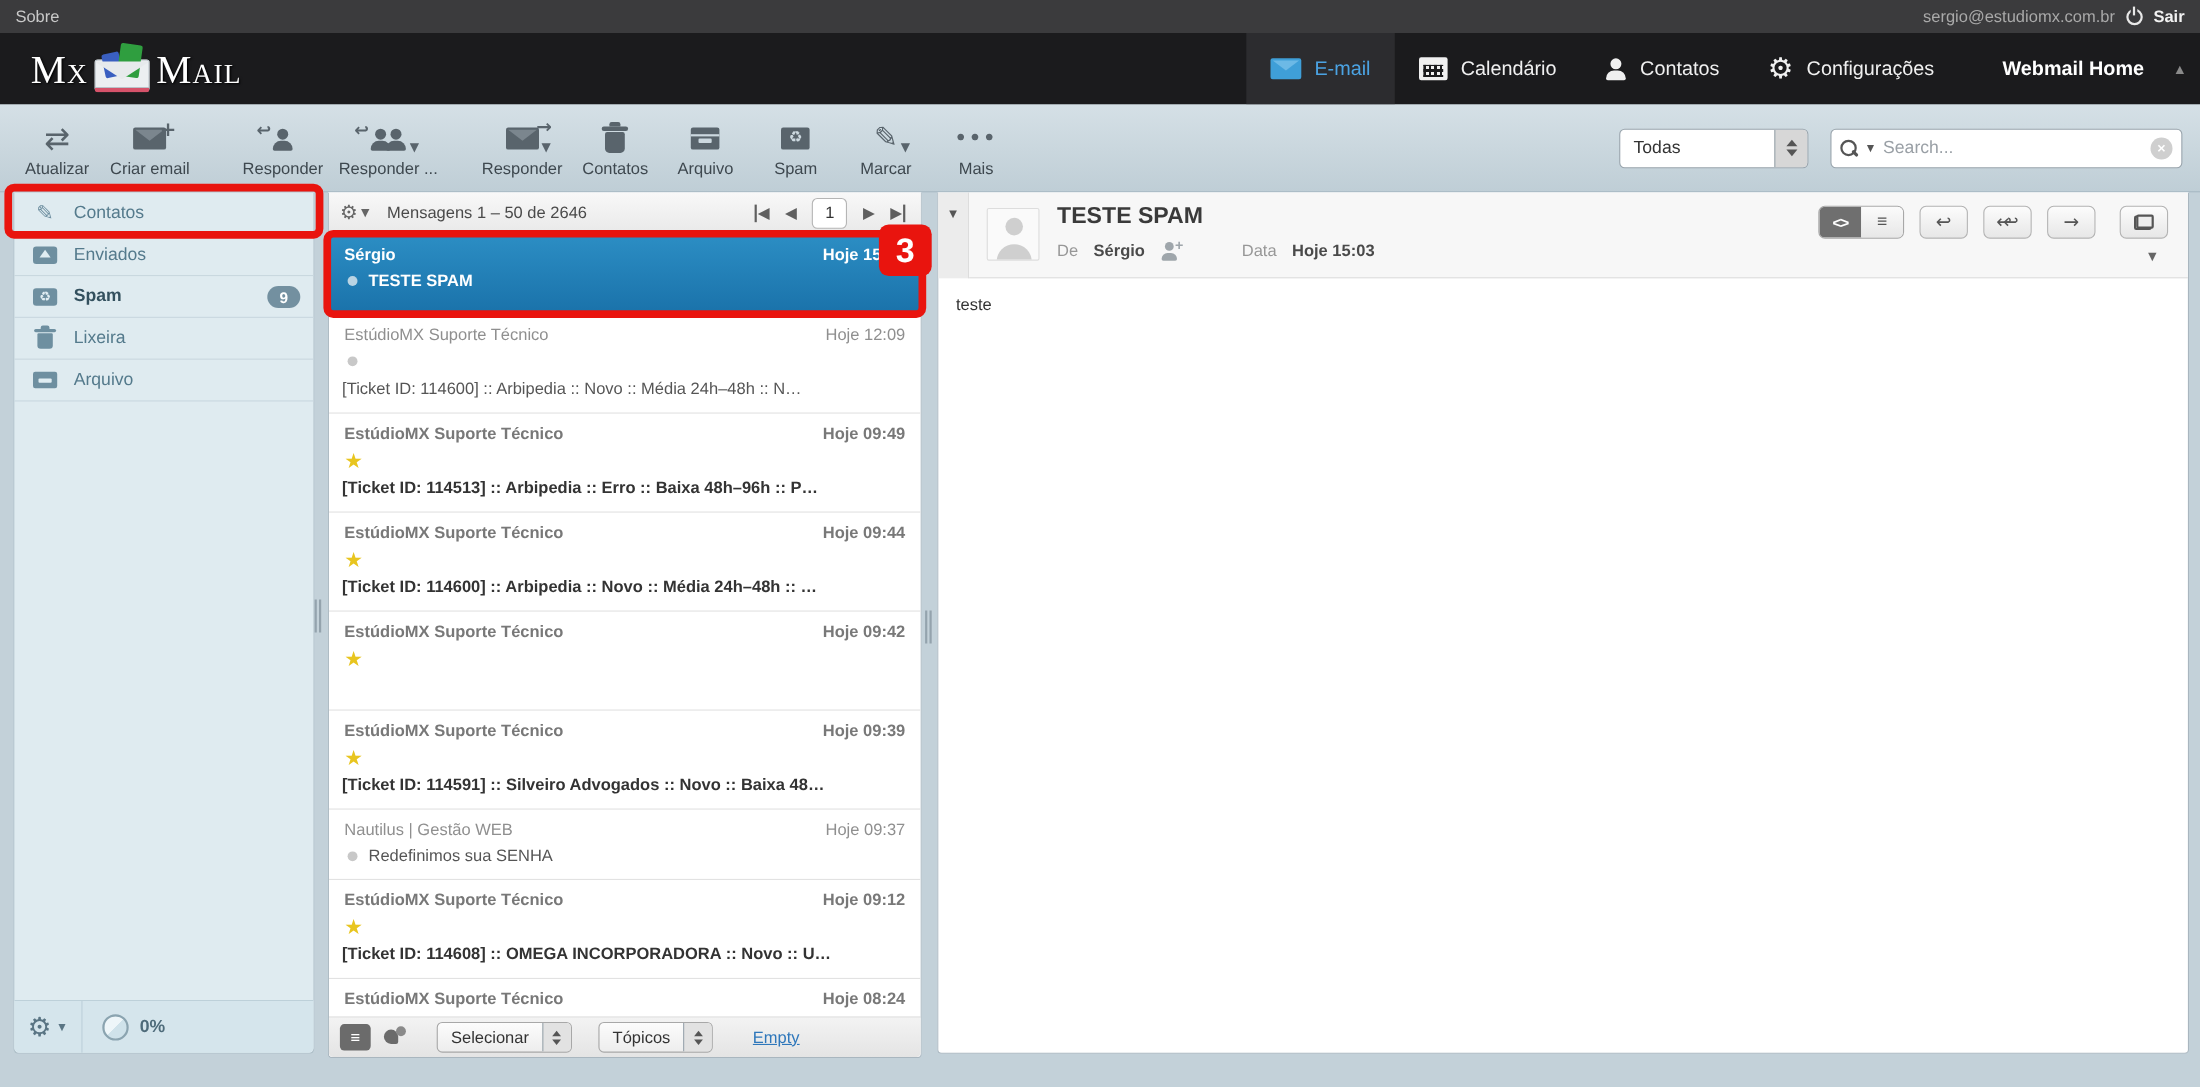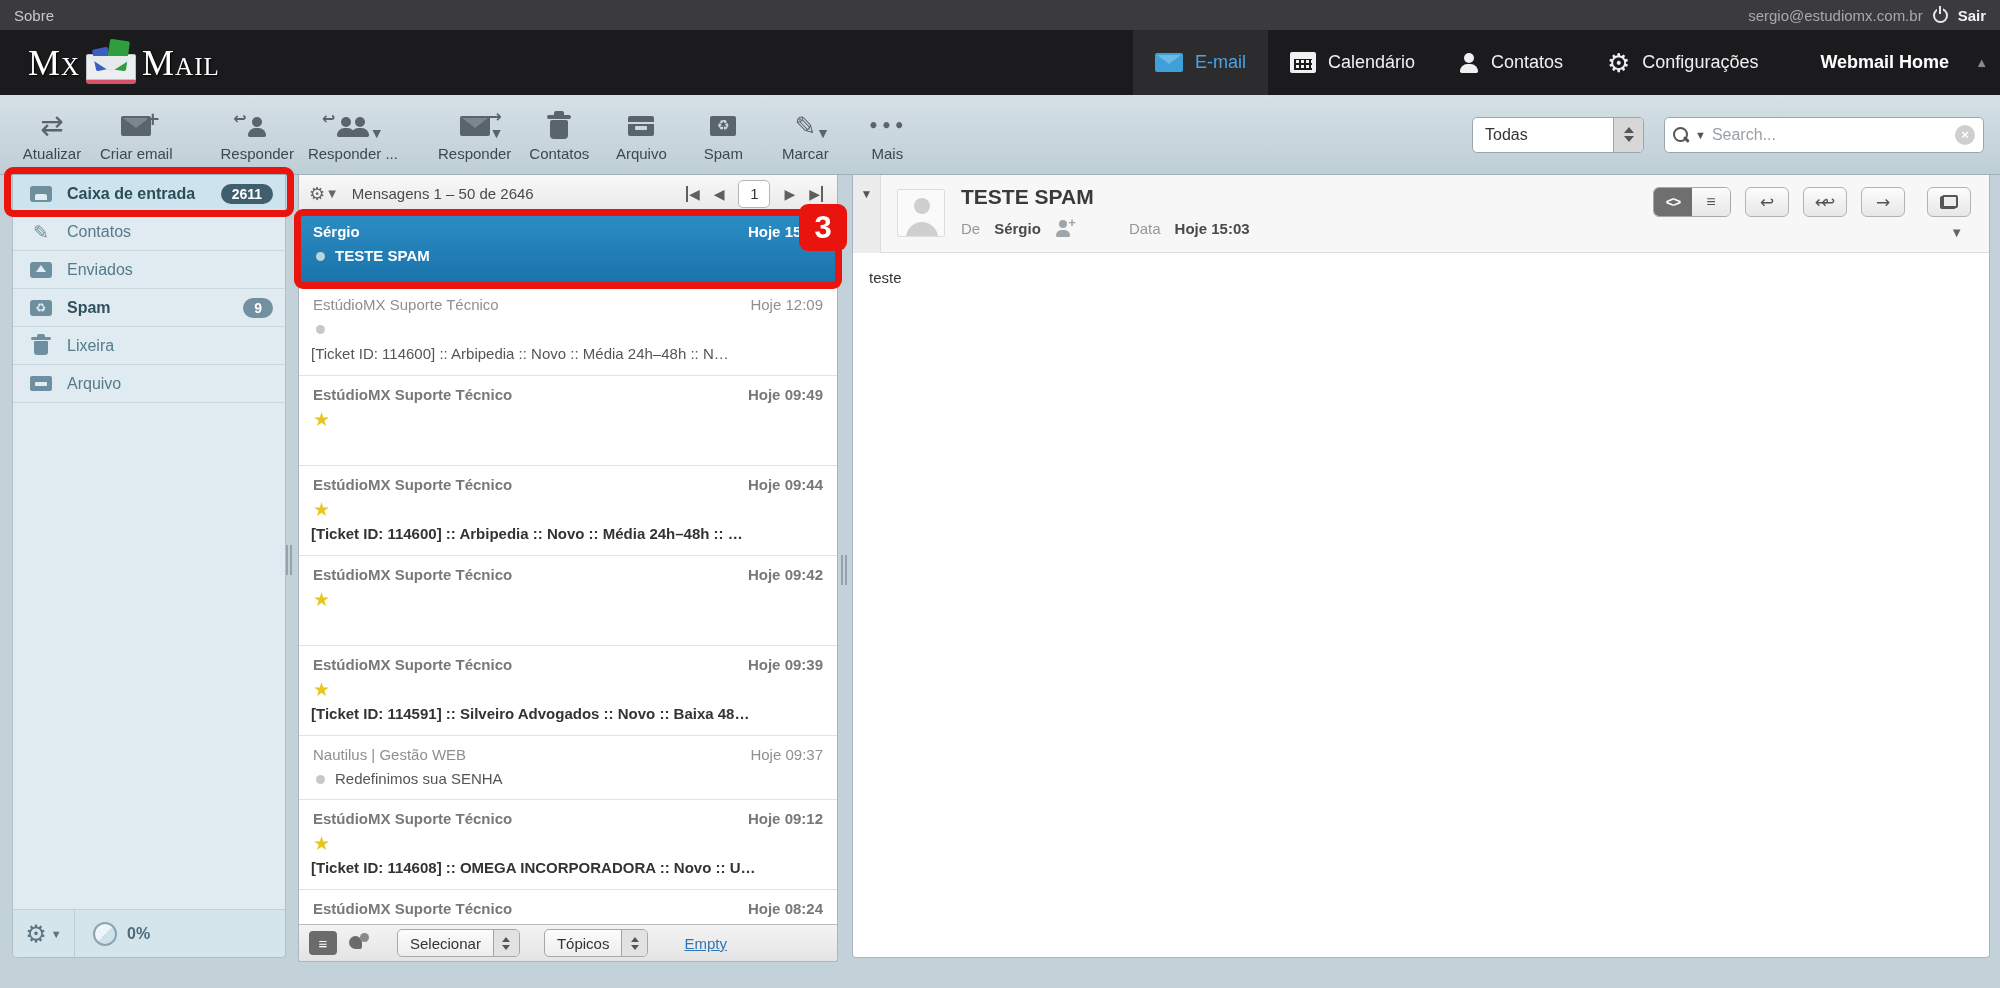--- a/index.html
+++ b/index.html
@@ -387,27 +387,20 @@
       <span class="mag-caret">▼</span>
       <input type="text" placeholder="Search..." style="">
       <span class="clear-ico">×</span>
     </div>
   </div>
 </div>
 
 <div class="main">
 
   <div class="sidebar">
-    <div class="folder selected">
-      <span class="s-ico">
-          <span class="s-inbox"></span>
-        </span>
-      <span class="flabel">Caixa de entrada</span>
-      <span class="badge dark">2611</span>
-    </div>
     <div class="folder">
       <span class="s-ico" style="font-size:19px">✎</span>
       <span class="flabel">Contatos</span>
     </div>
     <div class="folder">
       <span class="s-ico">
           <span class="s-sent"></span>
         </span>
       <span class="flabel">Enviados</span>
     </div>
@@ -481,20 +474,21 @@
             <span class="subj">[Ticket ID: 114600] :: Arbipedia :: Novo :: Média 24h–48h :: N…</span>
           </div>
       </div>
       <div class="mrow stacked unread">
         <div class="l1">
             <span>EstúdioMX Suporte Técnico</span>
             <span>Hoje 09:49</span>
           </div>
         <div class="l2">
             <span class="flag star">★</span>
+            <span class="subj">[Ticket ID: 114513] :: Arbipedia :: Erro :: Baixa 48h–96h :: P…</span>
           </div>
       </div>
       <div class="mrow stacked unread">
         <div class="l1">
             <span>EstúdioMX Suporte Técnico</span>
             <span>Hoje 09:44</span>
           </div>
         <div class="l2">
             <span class="flag star">★</span>
             <span class="subj">[Ticket ID: 114600] :: Arbipedia :: Novo :: Média 24h–48h :: …</span>

